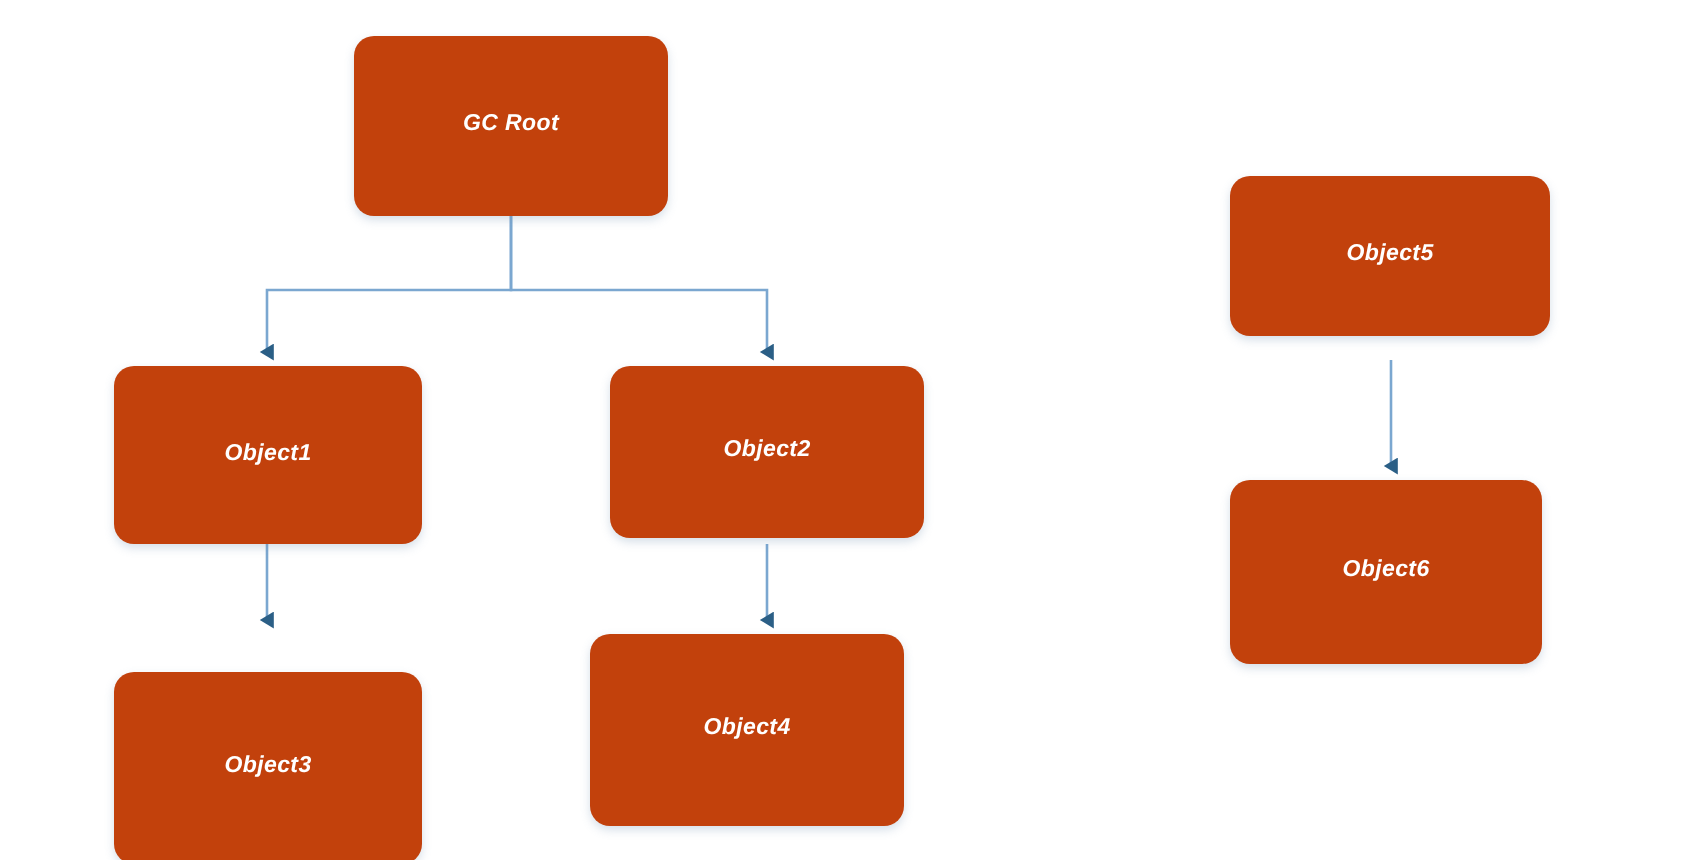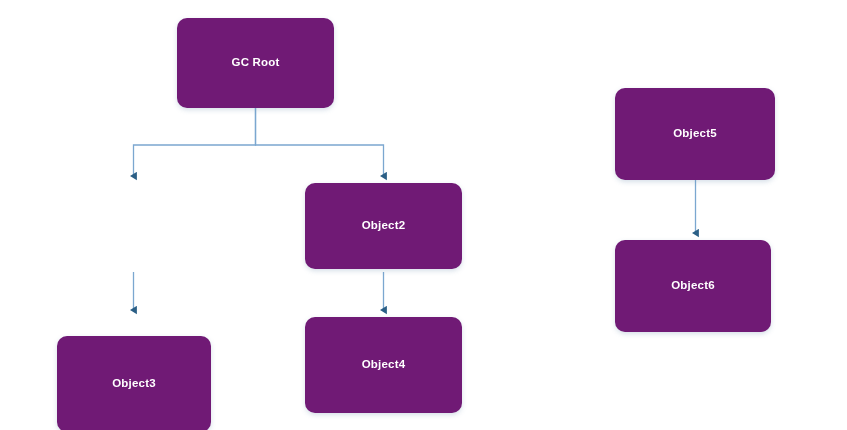--- a/index.html
+++ b/index.html
@@ -20,27 +20,28 @@
   #edge-layer {
     position: absolute;
     left: 0;
     top: 0;
     width: 847px;
     height: 430px;
   }
   .node {
     position: absolute;
     box-sizing: border-box;
-    background: #701a75;
+    background: #c2410c;
     border-radius: 10px;
     box-shadow: 0 2px 5px rgba(120, 150, 180, 0.30);
     display: flex;
     align-items: center;
     justify-content: center;
     z-index: 2;
+    font-style: italic;
   }
   .node-label {
     color: #ffffff;
     font-size: 11.5px;
     font-weight: 600;
     letter-spacing: 0.2px;
     line-height: 1;
     text-align: center;
     white-space: nowrap;
   }
@@ -65,34 +66,37 @@
 
     <path d="M383.5,272 L383.5,310" fill="none" stroke="#7ba7d0" stroke-width="1.3" marker-end="url(#arrowhead)"></path>
 
     <path d="M695.5,180 L695.5,233" fill="none" stroke="#7ba7d0" stroke-width="1.3" marker-end="url(#arrowhead)"></path>
   </svg>
 
   <div class="node" style="left:177px; top:18px; width:157px; height:90px;">
     <span class="node-label">GC Root</span>
   </div>
 
+  <div class="node" style="left:57px; top:183px; width:154px; height:89px;">
+    <span class="node-label">Object1</span>
+  </div>
 
   <div class="node" style="left:305px; top:183px; width:157px; height:86px;">
     <span class="node-label">Object2</span>
   </div>
 
   <div class="node" style="left:57px; top:317px; width:154px; height:96px;margin-top:19px;">
     <span class="node-label">Object3</span>
   </div>
 
-  <div class="node" style="left:305px; top:317px; width:157px; height:96px;">
+  <div class="node" style="left:295px; top:317px; width:157px; height:96px;">
     <span class="node-label">Object4</span>
   </div>
 
-  <div class="node" style="left:615px; top:88px; width:160px; height:92px;">
+  <div class="node" style="left:615px; top:88px; width:160px; height:80px;">
     <span class="node-label">Object5</span>
   </div>
 
   <div class="node" style="left:615px; top:240px; width:156px; height:92px;">
     <span class="node-label">Object6</span>
   </div>
 
 </div>
 
 </body></html>

